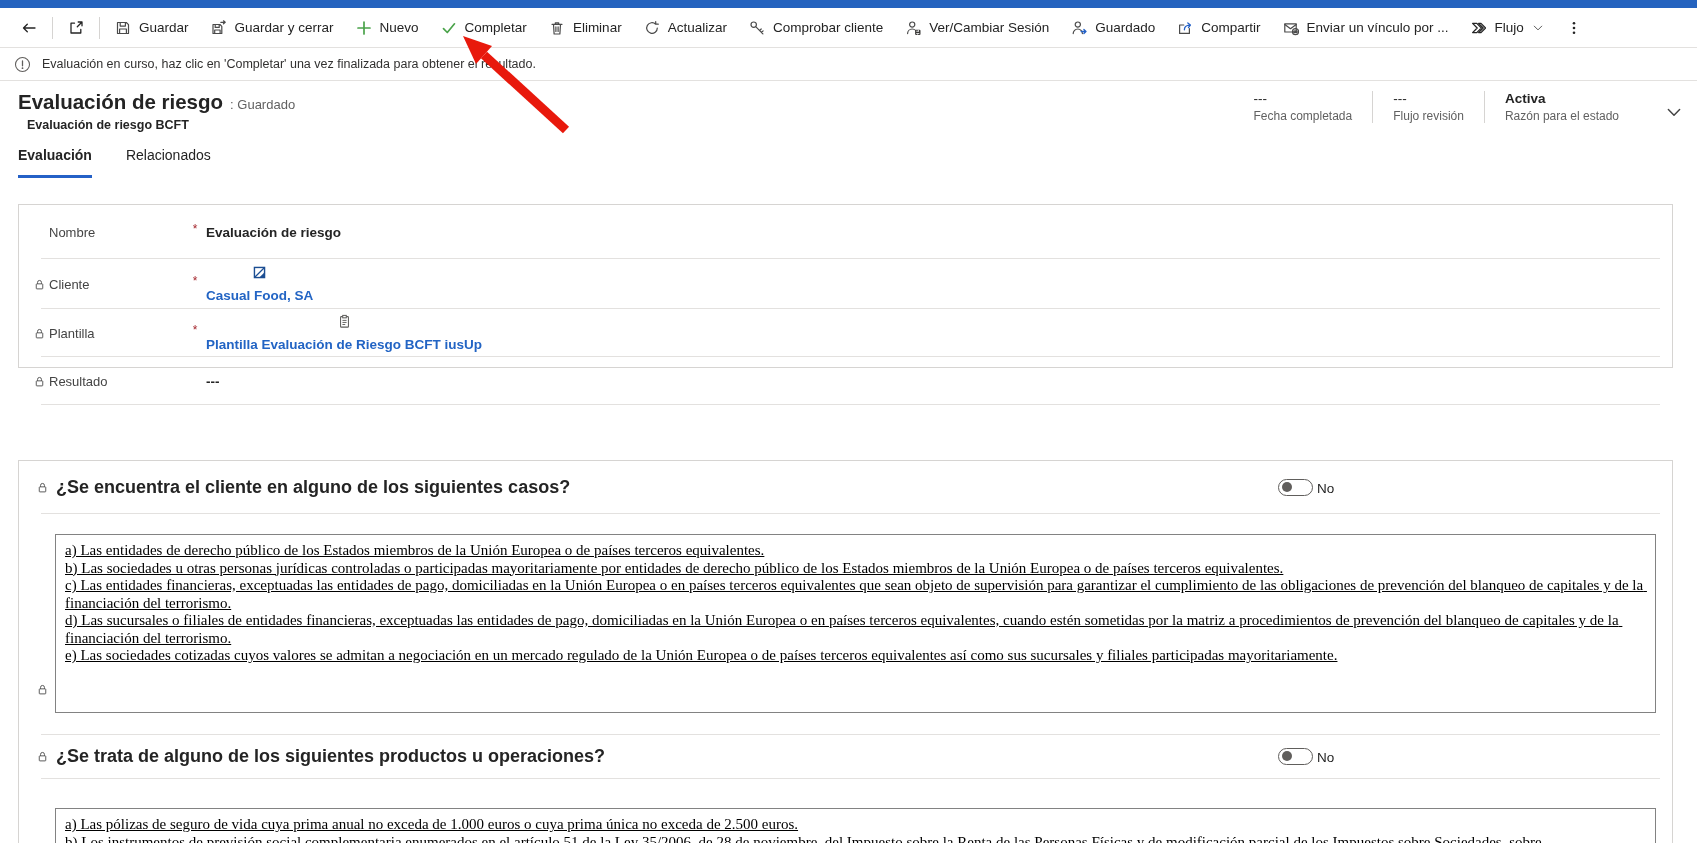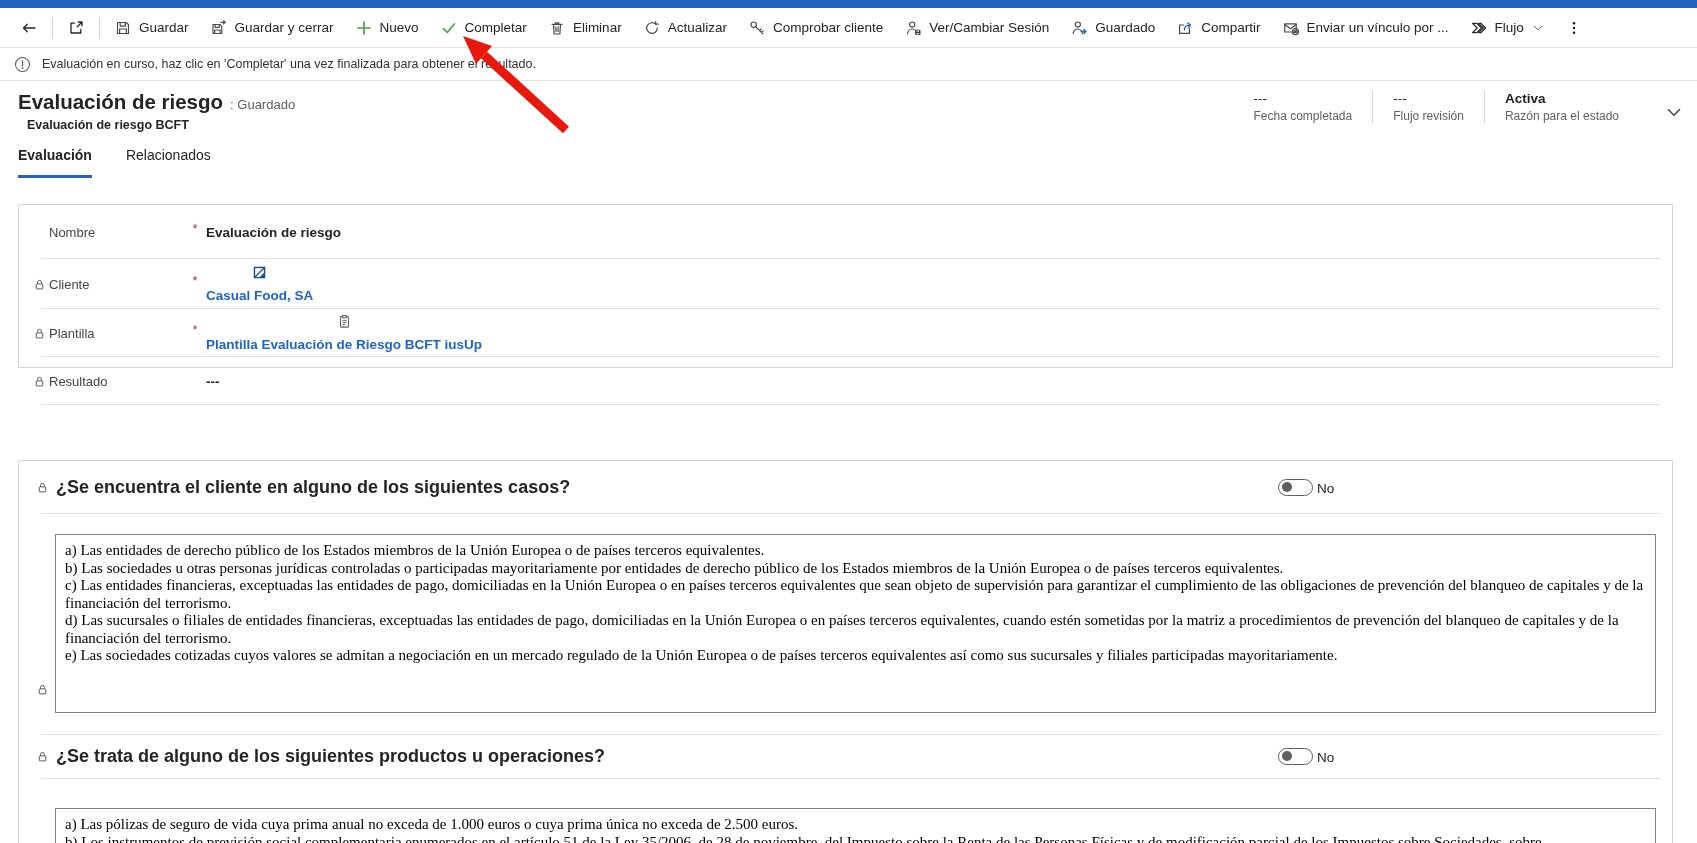--- a/index.html
+++ b/index.html
@@ -65,21 +65,21 @@
   .q-text { margin-left:7px; font-size:18px; font-weight:600; color:#242424; }
   .q-toggle { position:absolute; left:1259px; display:flex; align-items:flex-end; gap:4px; }
   .tgl { width:35px; height:17px; border:1px solid #605e5c; border-radius:9.5px; position:relative;
          background:#fff; cursor:pointer; }
   .tgl::after { content:''; position:absolute; left:3px; top:2.5px; width:10px; height:10px;
                 border-radius:50%; background:#605e5c; }
   .tgl-lab { font-size:13.5px; color:#242424; }
 
   .tarea { position:absolute; left:36px; width:1601px; border:1px solid #828282; background:#fff;
            font-family:"Liberation Serif","DejaVu Serif",serif; font-size:15px; line-height:17.5px;
-           padding:7px 9px; color:#000; white-space:pre-wrap; overflow:hidden; }
+           padding:7px 9px; color:#000; white-space:pre-wrap; overflow:hidden;text-decoration:underline; }
   .tarea1 { top:73px; height:179px; }
   .tarea2 { top:347px; height:120px; }
   .tarea-lock { position:absolute; left:17px; top:222px; display:flex; }
 
   .arrow-overlay { position:absolute; top:0; left:0; width:1697px; height:843px; pointer-events:none; z-index:9; }
 </style>
 </head>
 <body>
 
 <div class="page">

